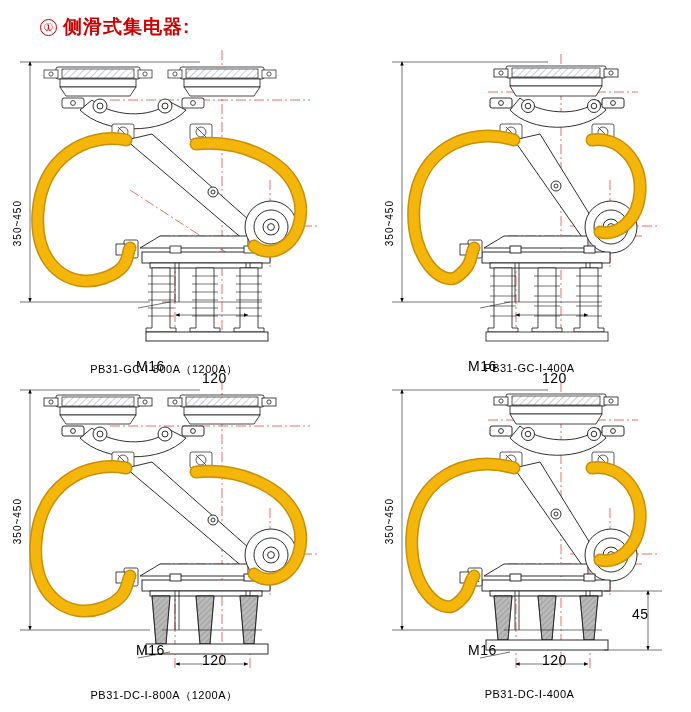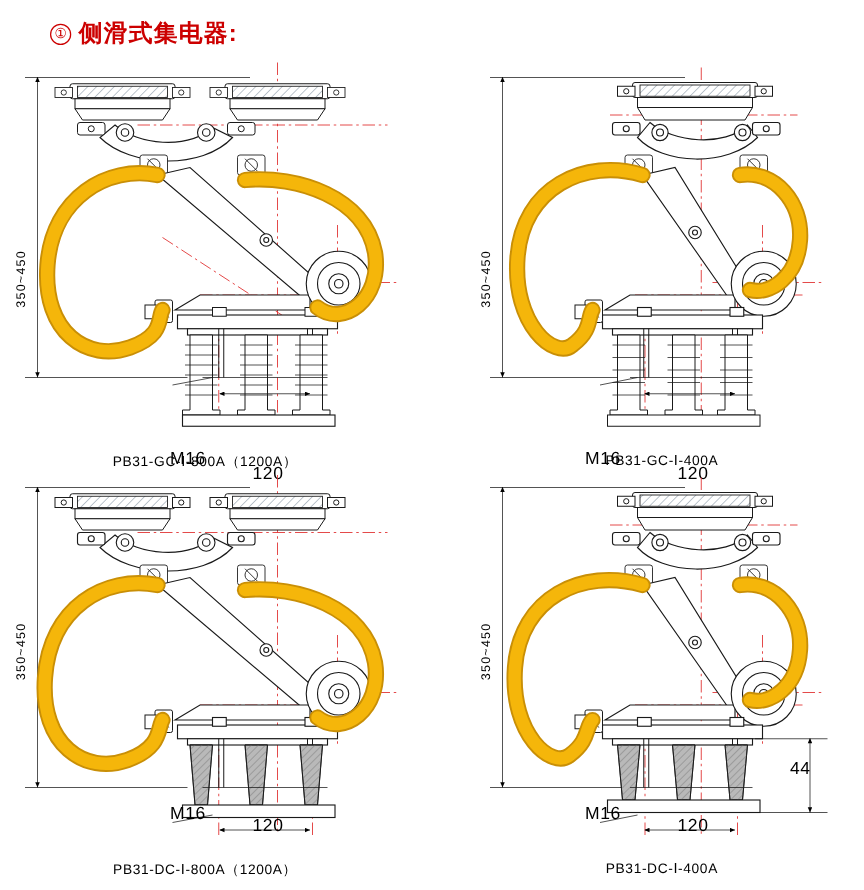--- a/index.html
+++ b/index.html
@@ -593,18 +593,18 @@
       <line x1="300" y1="213" x2="300" y2="272" marker-start="url(#ar4b)" marker-end="url(#ar4)"></line>
     </g>
 
     <g stroke="#1a1a1a" stroke-width="0.6" fill="none">
       <line x1="156" y1="252" x2="254" y2="252"></line>
       <line x1="168" y1="286" x2="240" y2="286" marker-start="url(#ar4b)" marker-end="url(#ar4)"></line>
       <line x1="132" y1="280" x2="162" y2="274"></line>
     </g>
   </svg>
 
-  <div class="hdim" style="left:284px;top:228px;">44</div>
+  <div class="hdim" style="left:284px;top:228px;">45</div>
   <div class="hdim" style="left:120px;top:264px;">M16</div>
   <div class="hdim" style="left:194px;top:274px;">120</div>
 
   <div class="caption" style="top:310px;left:10px;">PB31-DC-Ⅰ-400A</div>
 </div>
 
 </body></html>

